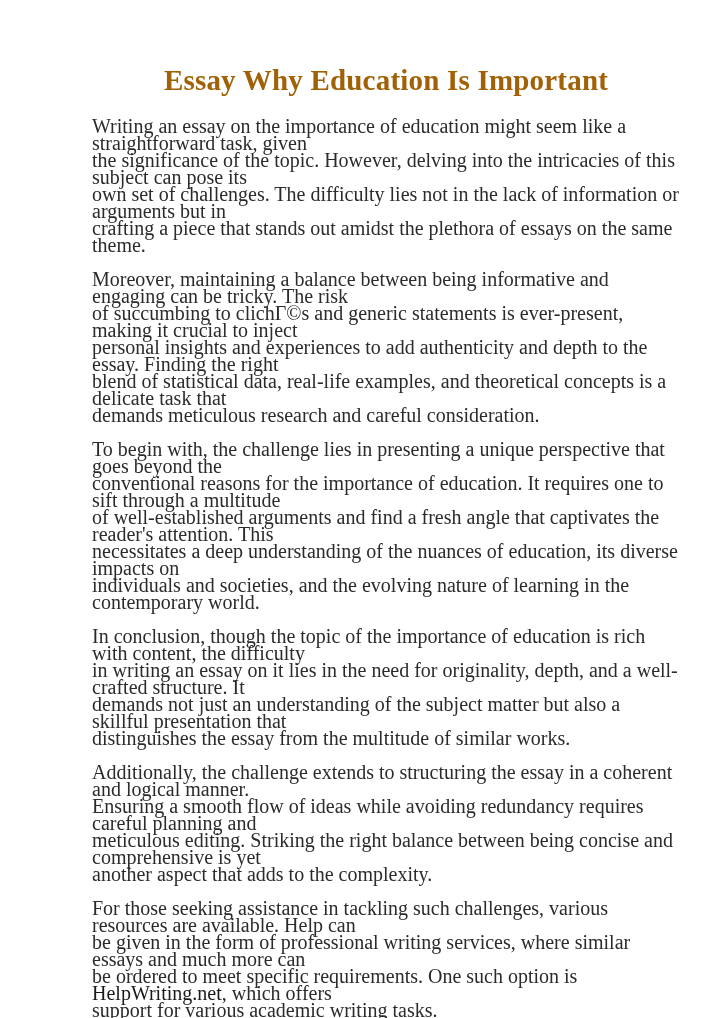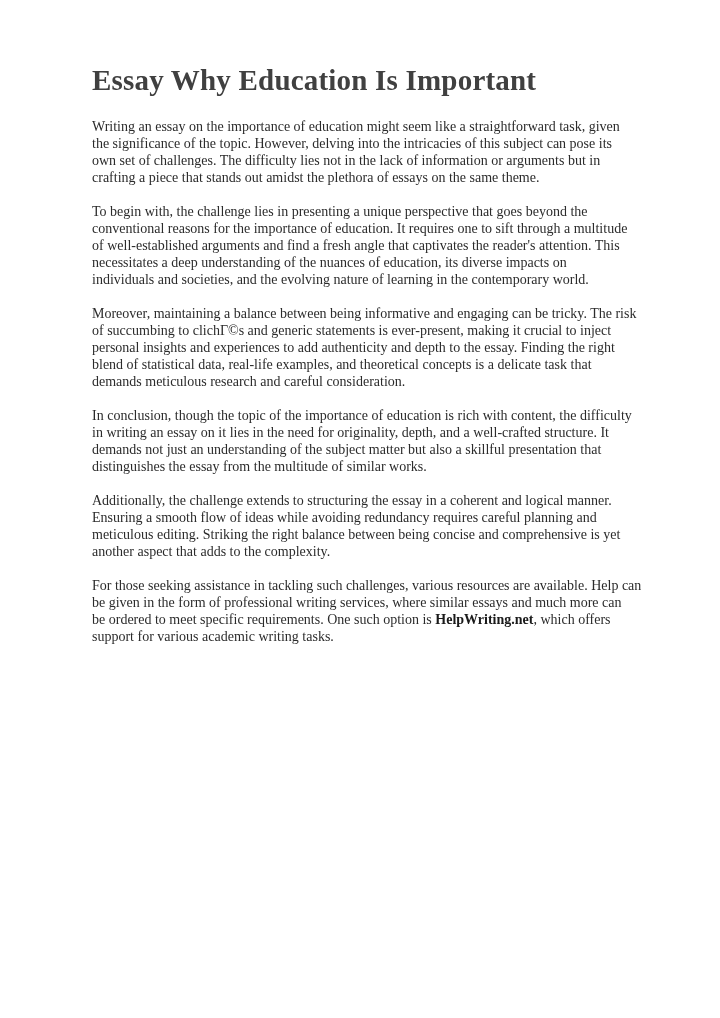--- a/index.html
+++ b/index.html
@@ -17,60 +17,60 @@
   }
   .content {
     margin-left: 92px;
     width: 588px;
   }
   .title {
     margin: 64px 0 21px 0;
     font-size: 29px;
     line-height: 33px;
     font-weight: bold;
-    text-align: left;
-    color: #404040;
+    text-align: center;
+    color: #a16207;
     letter-spacing: 0.2px;
   }
   .para {
     margin: 0 0 17px 0;
-    font-size: 14px;
+    font-size: 20px;
     line-height: 17px;
     color: #2b2b2b;
     white-space: pre-line;
     text-align: left;
   }
   .para .brand {
-    font-weight: bold;
+    font-weight: normal;
     color: #1a1a1a;
   }
 </style>
 </head>
 <body>
 
 <div class="page">
   <div class="content">
     <h1 class="title">Essay Why Education Is Important</h1>
 
     <p class="para">Writing an essay on the importance of education might seem like a straightforward task, given
 the significance of the topic. However, delving into the intricacies of this subject can pose its
 own set of challenges. The difficulty lies not in the lack of information or arguments but in
 crafting a piece that stands out amidst the plethora of essays on the same theme.</p>
 
+    <p class="para">Moreover, maintaining a balance between being informative and engaging can be tricky. The risk
+of succumbing to clichГ©s and generic statements is ever-present, making it crucial to inject
+personal insights and experiences to add authenticity and depth to the essay. Finding the right
+blend of statistical data, real-life examples, and theoretical concepts is a delicate task that
+demands meticulous research and careful consideration.</p>
+
     <p class="para">To begin with, the challenge lies in presenting a unique perspective that goes beyond the
 conventional reasons for the importance of education. It requires one to sift through a multitude
 of well-established arguments and find a fresh angle that captivates the reader's attention. This
 necessitates a deep understanding of the nuances of education, its diverse impacts on
 individuals and societies, and the evolving nature of learning in the contemporary world.</p>
-
-    <p class="para">Moreover, maintaining a balance between being informative and engaging can be tricky. The risk
-of succumbing to clichГ©s and generic statements is ever-present, making it crucial to inject
-personal insights and experiences to add authenticity and depth to the essay. Finding the right
-blend of statistical data, real-life examples, and theoretical concepts is a delicate task that
-demands meticulous research and careful consideration.</p>
 
     <p class="para">In conclusion, though the topic of the importance of education is rich with content, the difficulty
 in writing an essay on it lies in the need for originality, depth, and a well-crafted structure. It
 demands not just an understanding of the subject matter but also a skillful presentation that
 distinguishes the essay from the multitude of similar works.</p>
 
     <p class="para">Additionally, the challenge extends to structuring the essay in a coherent and logical manner.
 Ensuring a smooth flow of ideas while avoiding redundancy requires careful planning and
 meticulous editing. Striking the right balance between being concise and comprehensive is yet
 another aspect that adds to the complexity.</p>

